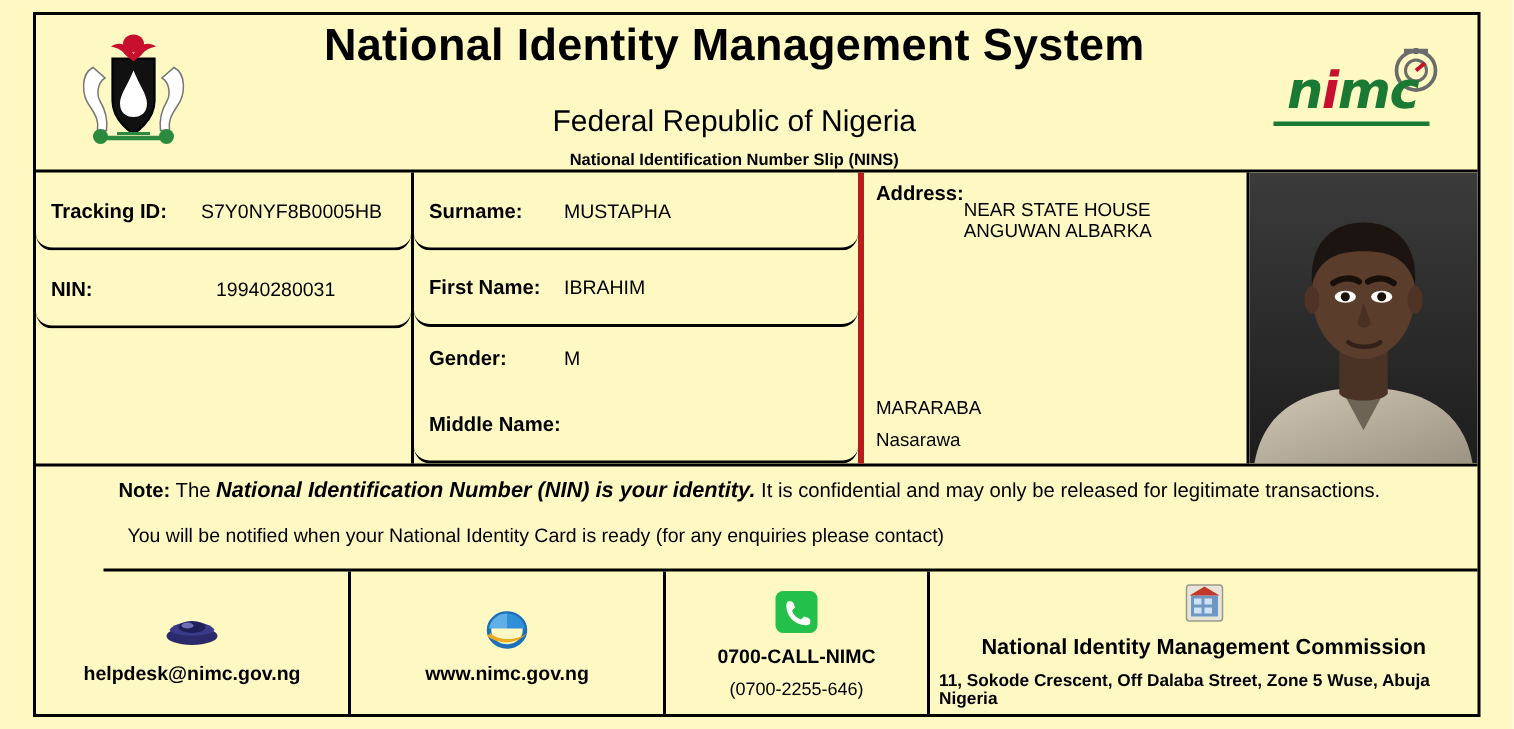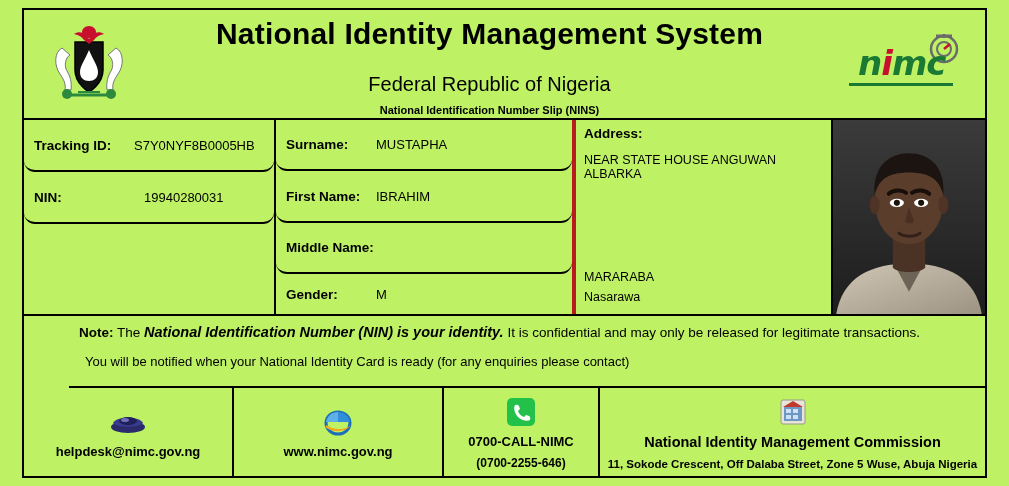--- a/index.html
+++ b/index.html
@@ -8,21 +8,21 @@
     background: #ffffff;
   }
   body {
     font-family: "Liberation Sans", sans-serif;
     color: #000000;
   }
   .page {
     width: 1009px;
     height: 486px;
     position: relative;
-    background: #bef264;
+    background: #fef9c3;
     box-sizing: border-box;
   }
   .slip {
     position: absolute;
     left: 22px;
     top: 8px;
     width: 965px;
     height: 470px;
     border: 2px solid #000000;
     box-sizing: border-box;
@@ -130,21 +130,21 @@
     display: flex;
     flex-direction: column;
   }
   .col-addr {
     flex: 1;
     border-right: 2px solid #000000;
     box-sizing: border-box;
     padding: 6px 8px 4px 8px;
     position: relative;
     display: flex;
-    flex-direction: column;
+    flex-direction: row;
   }
   .col-photo {
     width: 152px;
     box-sizing: border-box;
     display: flex;
     align-items: stretch;
     justify-content: center;
     overflow: hidden;
   }
 
@@ -233,37 +233,37 @@
   .f-cell {
     box-sizing: border-box;
     display: flex;
     flex-direction: column;
     align-items: center;
     justify-content: center;
     padding: 4px 6px;
   }
   .f1 { width: 210px; border-right: 2px solid #000000; }
   .f2 { width: 210px; border-right: 2px solid #000000; }
-  .f3 { width: 156px; border-right: 2px solid #000000; }
+  .f3 { width: 176px; border-right: 2px solid #000000; }
   .f4 { flex: 1; }
 
   .f-icon {
     height: 34px;
     display: flex;
     align-items: center;
     justify-content: center;
     margin-bottom: 5px;
   }
   .f-text {
     font-size: 13px;
     font-weight: bold;
   }
   .f-text-sm {
     font-size: 12px;
-    font-weight: bold;
+    font-weight: normal;
     margin-top: 7px;
   }
   .f4 .f-title {
     font-size: 14.5px;
     font-weight: bold;
   }
   .f4 .f-addr {
     font-size: 11.5px;
     font-weight: bold;
     margin-top: 8px;
@@ -335,27 +335,27 @@
 
       <div class="col-mid">
         <div class="cell mc bb">
           <span class="lbl lbl-surname">Surname:</span>
           <span class="val">MUSTAPHA</span>
         </div>
         <div class="cell mc bb">
           <span class="lbl lbl-first">First Name:</span>
           <span class="val">IBRAHIM</span>
         </div>
+        <div class="cell mc4">
+          <span class="lbl lbl-gender">Gender:</span>
+          <span class="val">M</span>
+        </div>
         <div class="cell mc bb">
           <span class="lbl lbl-first">Middle Name:</span>
           <span class="val"></span>
-        </div>
-        <div class="cell mc4">
-          <span class="lbl lbl-gender">Gender:</span>
-          <span class="val">M</span>
         </div>
       </div>
 
       <div class="col-addr">
         <div class="addr-label">Address:</div>
         <div class="addr-line1">NEAR STATE HOUSE ANGUWAN ALBARKA</div>
         <div class="addr-bottom">
           <div>MARARABA</div>
           <div>Nasarawa</div>
         </div>

